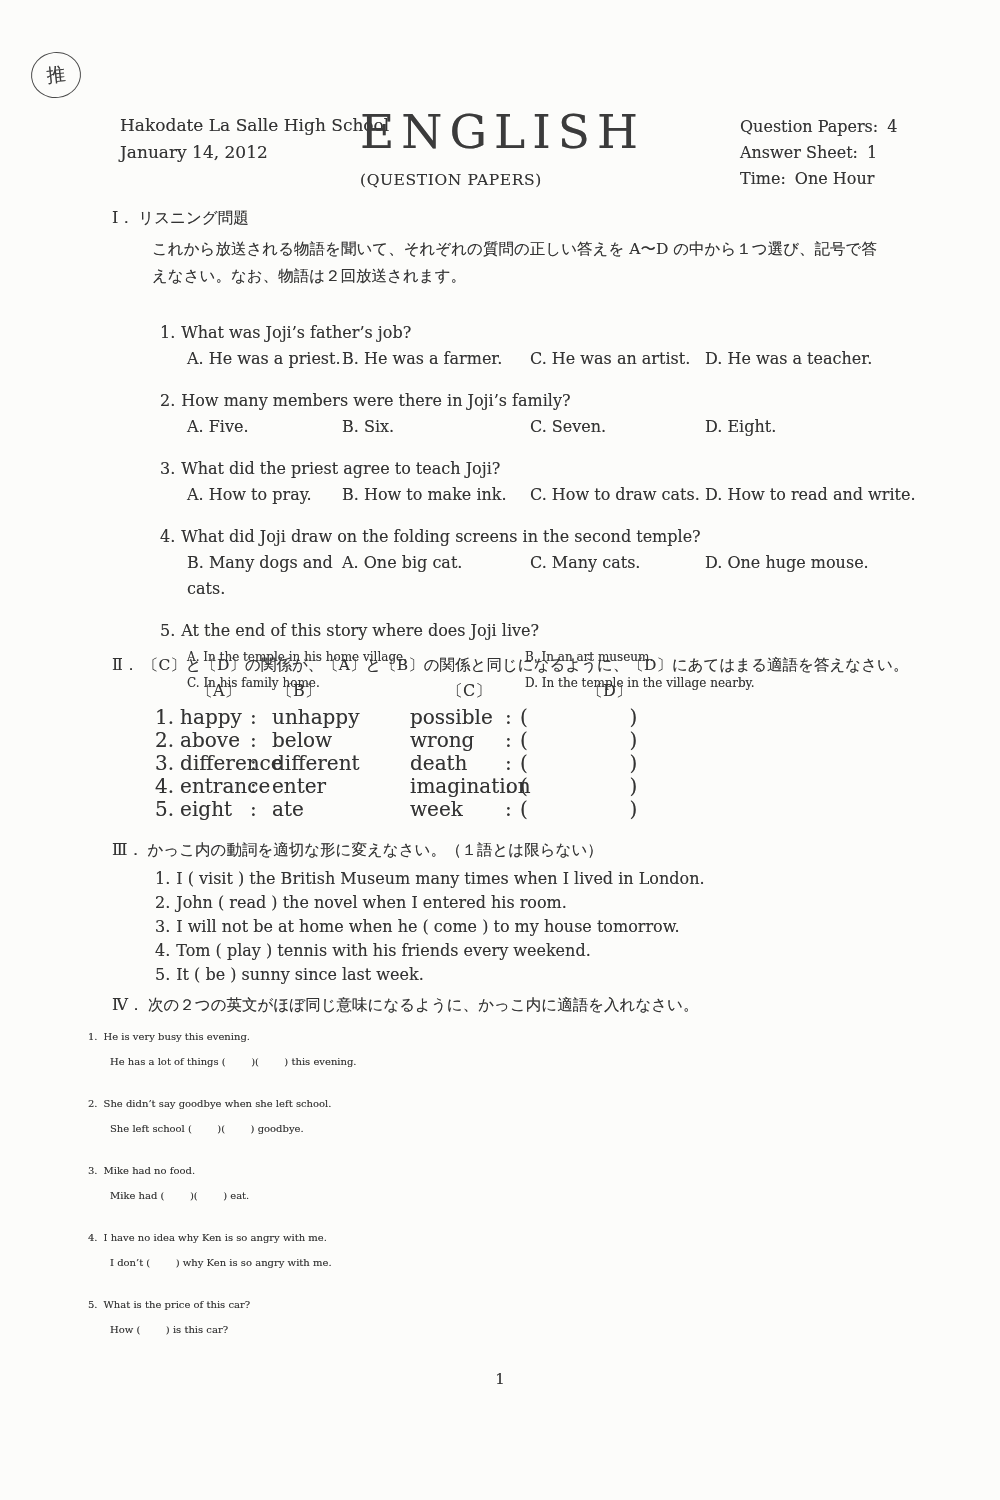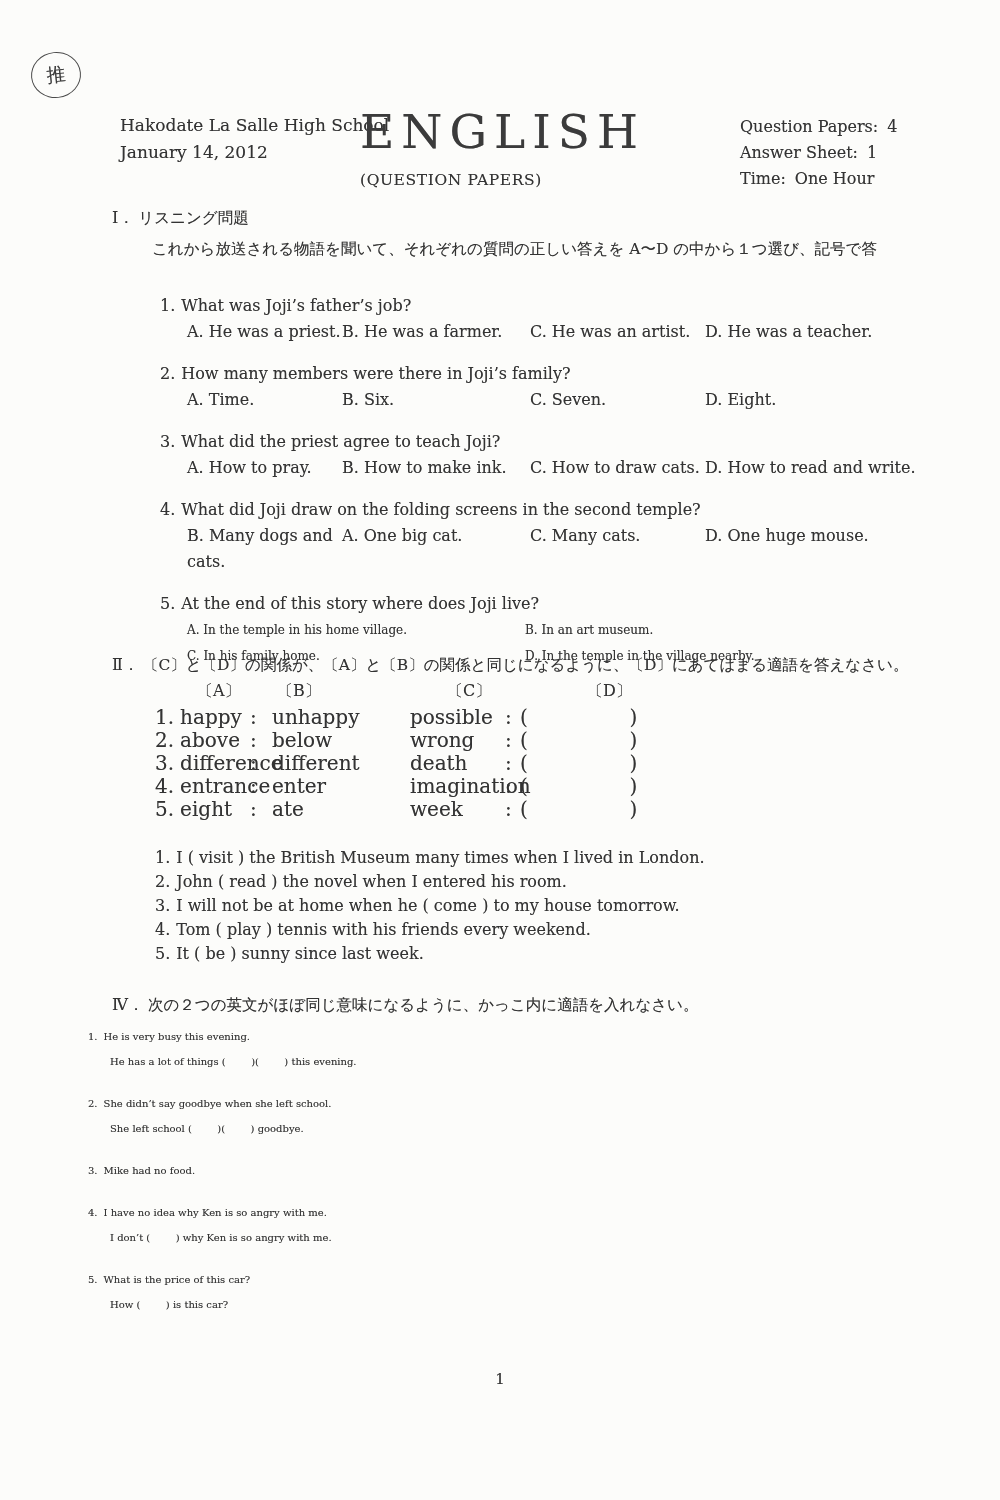--- a/index.html
+++ b/index.html
@@ -104,41 +104,42 @@
       <span class="l">Time:</span><span class="v">One Hour</span>
     </div>
   </div>
 
   <div class="abs sec1">
     <div class="sec-head">
       <span class="numeral">Ⅰ．</span><span class="jp">リスニング問題</span>
     </div>
     <div class="instr">
       <div>これから放送される物語を聞いて、それぞれの質問の正しい答えを A〜D の中から１つ選び、記号で答</div>
+      <div>えなさい。なお、物語は２回放送されます。</div>
     </div>
     <div class="q-list">
 
       <div class="question">
         <div class="q-line">
           <span class="num">1.</span><span>What was Joji’s father’s job?</span>
         </div>
         <div class="opts">
           <span>A. He was a priest.</span>
           <span>B. He was a farmer.</span>
           <span>C. He was an artist.</span>
           <span>D. He was a teacher.</span>
         </div>
       </div>
 
       <div class="question">
         <div class="q-line">
           <span class="num">2.</span><span>How many members were there in Joji’s family?</span>
         </div>
         <div class="opts">
-          <span>A. Time.</span>
+          <span>A. Five.</span>
           <span>B. Six.</span>
           <span>C. Seven.</span>
           <span>D. Eight.</span>
         </div>
       </div>
 
       <div class="question">
         <div class="q-line">
           <span class="num">3.</span><span>What did the priest agree to teach Joji?</span>
         </div>
@@ -231,20 +232,23 @@
         <span>ate</span>
         <span>week</span>
         <span>:</span>
         <span class="blank">(                )</span>
       </div>
 
     </div>
   </div>
 
   <div class="abs sec3">
+    <div class="sec-head">
+      <span class="numeral">Ⅲ．</span><span class="jp">かっこ内の動詞を適切な形に変えなさい。（１語とは限らない）</span>
+    </div>
     <div class="s3-items">
       <div class="s3-item"><span class="num">1.</span><span>I ( visit ) the British Museum many times when I lived in London.</span></div>
       <div class="s3-item"><span class="num">2.</span><span>John ( read ) the novel when I entered his room.</span></div>
       <div class="s3-item"><span class="num">3.</span><span>I will not be at home when he ( come ) to my house tomorrow.</span></div>
       <div class="s3-item"><span class="num">4.</span><span>Tom ( play ) tennis with his friends every weekend.</span></div>
       <div class="s3-item"><span class="num">5.</span><span>It ( be ) sunny since last week.</span></div>
     </div>
   </div>
 
   <div class="abs sec4">
@@ -258,20 +262,21 @@
         <div class="s4-l2">He has a lot of things (        )(        ) this evening.</div>
       </div>
 
       <div class="s4-item">
         <div class="s4-l1"><span class="num">2.</span><span>She didn’t say goodbye when she left school.</span></div>
         <div class="s4-l2">She left school (        )(        ) goodbye.</div>
       </div>
 
       <div class="s4-item">
         <div class="s4-l1"><span class="num">3.</span><span>Mike had no food.</span></div>
+        <div class="s4-l2">Mike had (        )(        ) eat.</div>
       </div>
 
       <div class="s4-item">
         <div class="s4-l1"><span class="num">4.</span><span>I have no idea why Ken is so angry with me.</span></div>
         <div class="s4-l2">I don’t (        ) why Ken is so angry with me.</div>
       </div>
 
       <div class="s4-item">
         <div class="s4-l1"><span class="num">5.</span><span>What is the price of this car?</span></div>
         <div class="s4-l2">How (        ) is this car?</div>

